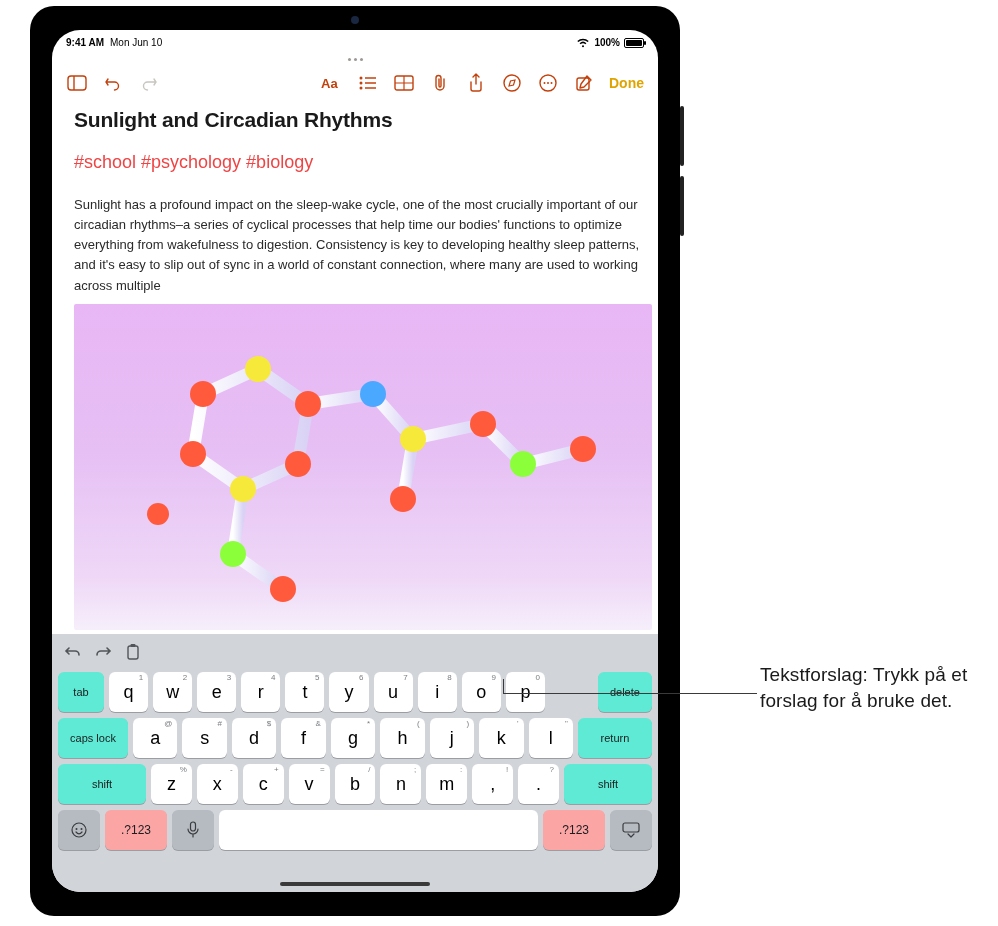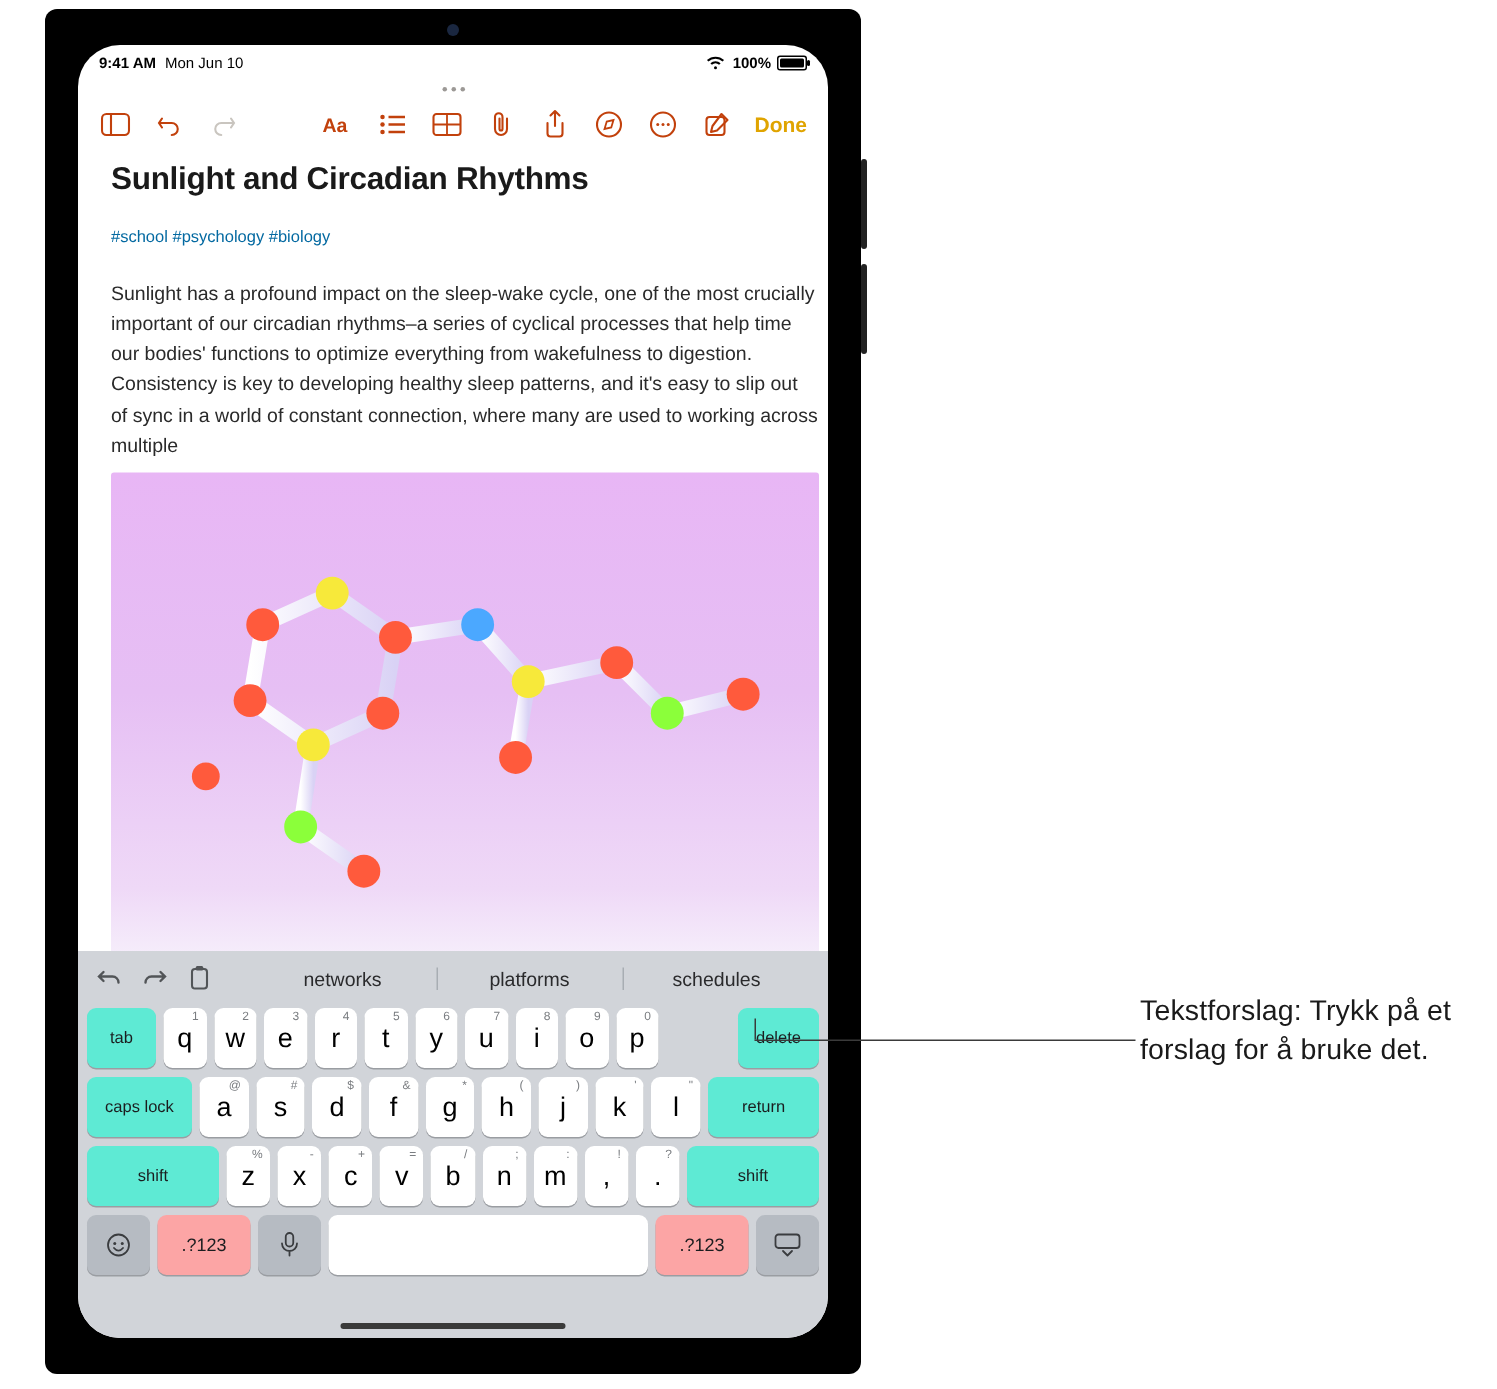--- a/index.html
+++ b/index.html
@@ -13,23 +13,23 @@
   .stage {
     position: absolute;
     left: 0; top: 0;
     width: 998px; height: 926px;
   }
 
   
   .ipad {
     position: absolute;
     left: 30px; top: 6px;
-    width: 544px; height: 910px;
+    width: 650px; height: 910px;
     background: #000;
-    border-radius: 8px;
+    border-radius: 24px;
     padding: 24px 22px 24px 22px;
   }
   .volume-buttons {
     position: absolute;
     right: -4px; top: 100px;
     width: 4px; height: 60px;
     background: #222; border-radius: 2px;
   }
   .volume-buttons.b2 { top: 170px; }
   .front-cam {
@@ -55,21 +55,21 @@
     display: flex;
     align-items: center;
     font-size: 10px;
     font-weight: 600;
     padding: 2px 14px 0 14px;
     color: #000;
   }
   .statusbar .left { display: flex; gap: 6px; }
   .statusbar .left .date { font-weight: 500; }
   .statusbar .spacer { flex: 1; }
-  .statusbar .right { display: flex; align-items: flex-start; gap: 4px; }
+  .statusbar .right { display: flex; align-items: flex-end; gap: 4px; }
   .battery {
     width: 20px; height: 10px;
     border: 1px solid #000; border-radius: 2px;
     position: relative;
   }
   .battery::after {
     content: ""; position: absolute;
     right: -3px; top: 2px; width: 2px; height: 4px;
     background: #000; border-radius: 1px;
   }
@@ -103,21 +103,21 @@
   }
 
   
   .note-body {
     flex: 1;
     padding: 8px 6px 0 22px;
     overflow: hidden;
     color: #1a1a1a;
   }
   .note-title { font-size: 21px; font-weight: 800; letter-spacing: -0.2px; margin-bottom: 20px; }
-  .note-tags { font-size: 11px; color: #0369a1; margin-bottom: 22px; }
+  .note-tags { font-size: 18px; color: #ef4444; margin-bottom: 22px; }
   .note-h2 { font-size: 15px; font-weight: 800; margin-bottom: 14px; }
   .note-p {
     font-size: 13px; line-height: 1.55; color: #2a2a2a;
     margin-bottom: 8px;
   }
 
   
   .note-image {
     margin-top: 6px;
     width: 100%; height: 326px; border-radius: 2px;
@@ -407,25 +407,20 @@
             <svg width="18" height="14" viewBox="0 0 18 14">
                 <path d="M13 3l3 3-3 3M15 6H7a4 4 0 00-4 4" fill="none" stroke="#525558" stroke-width="1.6" stroke-linecap="round"></path>
               </svg>
           </span>
           <span class="kbar-icon">
             <svg width="16" height="18" viewBox="0 0 16 18">
                 <rect x="3" y="3" width="10" height="13" rx="2" fill="none" stroke="#525558" stroke-width="1.4"></rect>
                 <rect x="5.5" y="1" width="5" height="3" rx="1" fill="#525558"></rect>
               </svg>
           </span>
-          <div class="suggestions">
-            <div class="sugg">networks</div>
-            <div class="sugg">platforms</div>
-            <div class="sugg">schedules</div>
-          </div>
         </div>
 
         <div class="krow r1">
           <div class="key func tab">
               <span class="main">tab</span>
             </div>
 
           <div class="key letter">
               <span class="alt">1</span>
               <span class="main">q</span>

